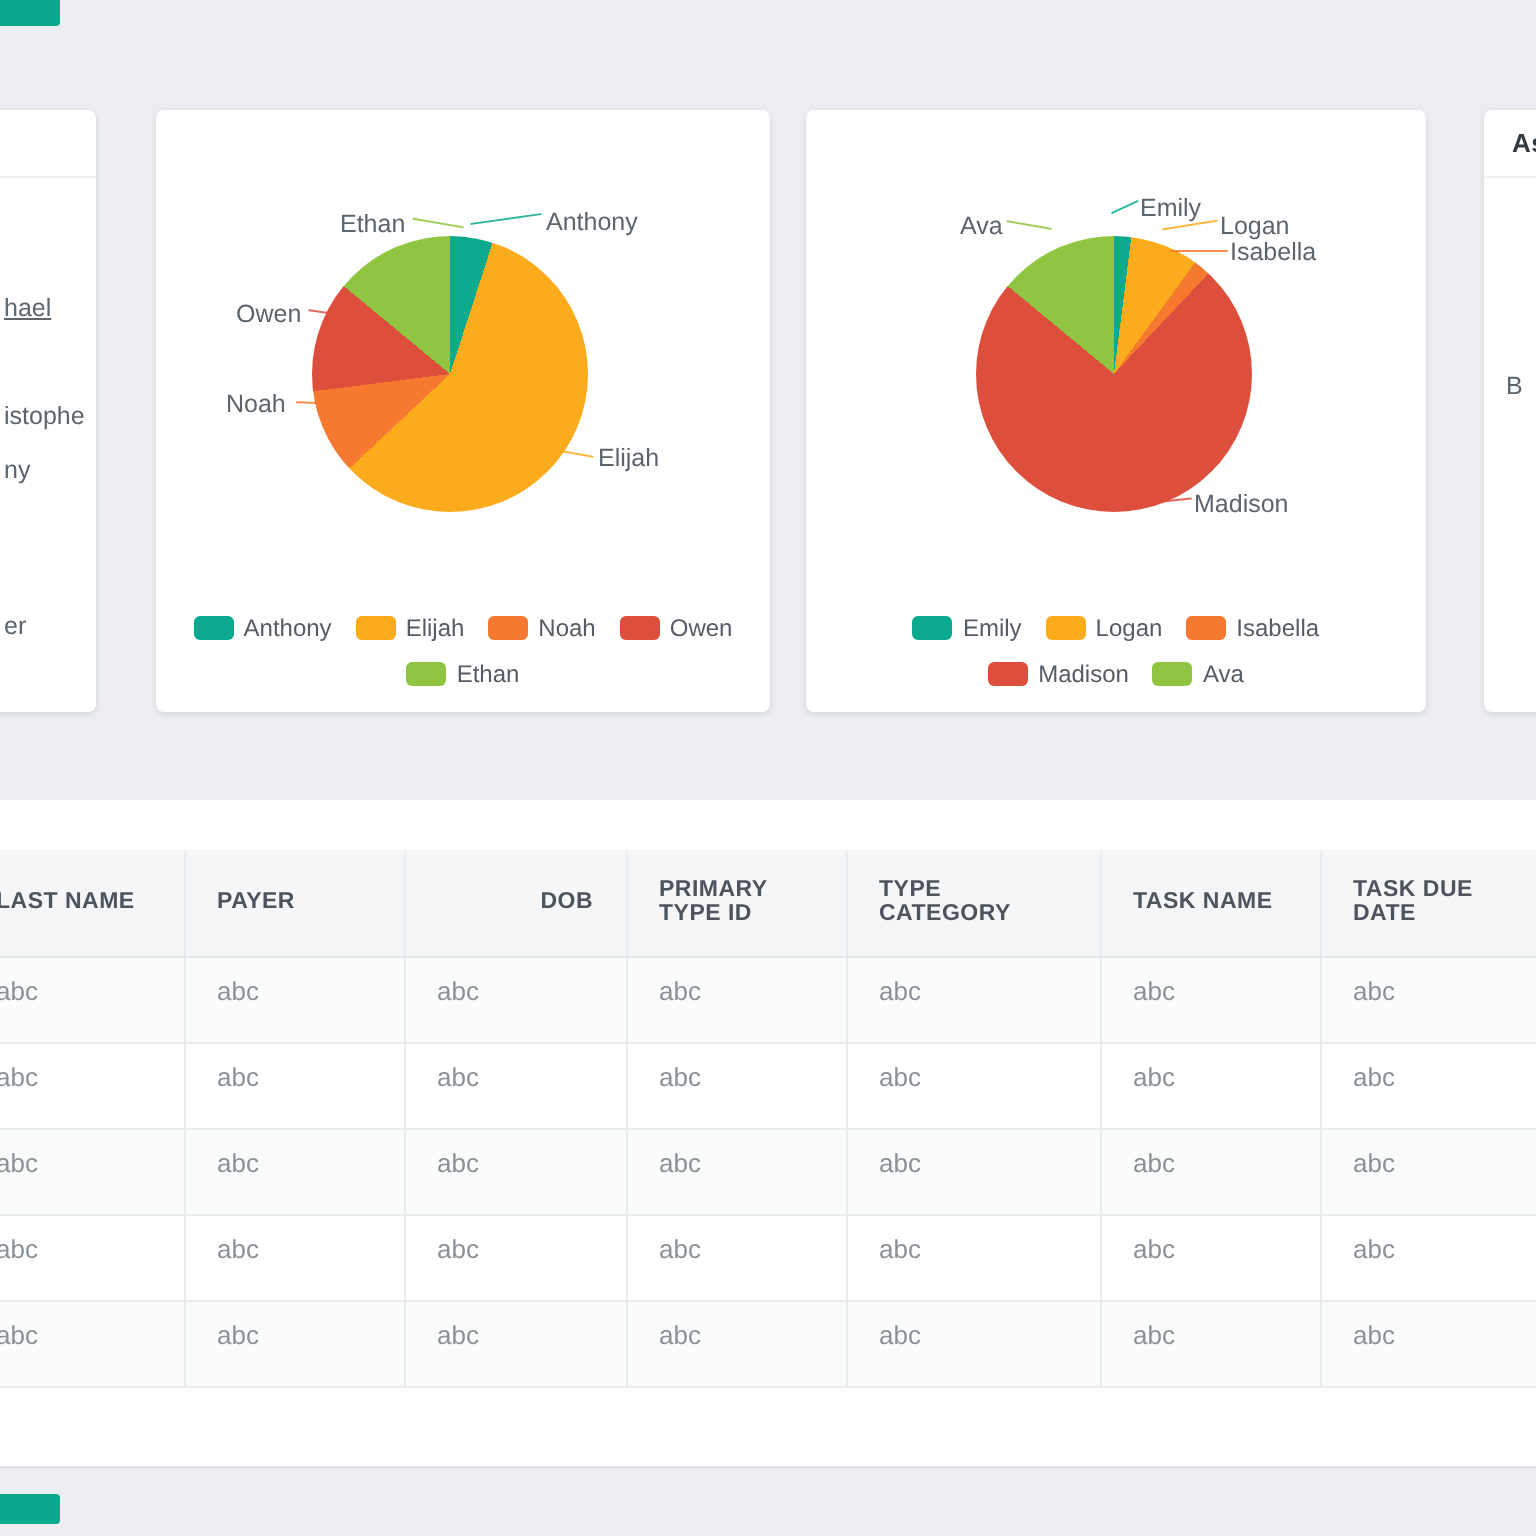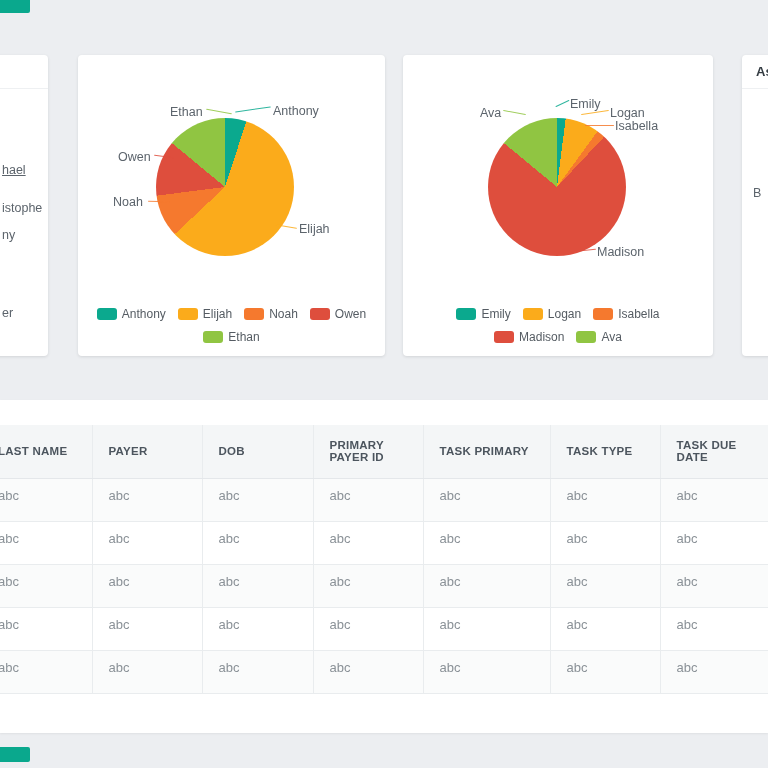--- a/index.html
+++ b/index.html
@@ -59,21 +59,21 @@
     position:absolute;bottom:12px;left:50%;transform:translateX(-50%);
     display:flex;flex-wrap:wrap;justify-content:center;align-items:center;
     column-gap:12px;row-gap:9px;font-size:12px;color:#555c63;
   }
   .card-due .legend{width:296px;}
   .card-care .legend{width:240px;}
   .legend-item{display:inline-flex;align-items:center;gap:5px;cursor:pointer;}
   .swatch{width:20px;height:12px;border-radius:3px;display:inline-block;}
   
   .fragment{position:absolute;font-size:12.5px;color:#5c646c;white-space:nowrap;}
-  .frag-0{left:266px;top:108px;text-decoration:underline;}
+  .frag-0{left:266px;top:92px;text-decoration:underline;}
   .frag-1{left:266px;top:146px;}
   .frag-2{left:266px;top:173px;}
   .frag-3{left:266px;top:251px;}
   .card-right .frag-b{left:11px;top:131px;}
   
   .table-panel{
     position:absolute;left:0;top:400px;width:768px;height:333px;background:#fff;
     box-shadow:0 1px 2px rgba(0,0,0,.06);
   }
   table.grid{
@@ -193,24 +193,24 @@
   <div class="card-titlebar">Ass</div>
   <span class="fragment frag-b">B</span>
 </div>
 
 <div class="table-panel">
   <table class="grid">
     <thead>
         <tr id="thead-row">
           <th style="width: 110px;"><span>LAST NAME</span></th>
           <th style="width: 110px;"><span>PAYER</span></th>
-          <th style="width: 111px;"><span>DOB</span></th>
-          <th style="width: 110px;"><span>PRIMARY PAYER ID</span></th>
-          <th style="width: 127px;"><span>TASK PRIMARY</span></th>
-          <th style="width: 110px;"><span>TASK TYPE</span></th>
+          <th style="width: 111px; text-align: right;"><span>DOB</span></th>
+          <th style="width: 110px;"><span>PRIMARY TYPE ID</span></th>
+          <th style="width: 127px;"><span>TYPE CATEGORY</span></th>
+          <th style="width: 110px;"><span>TASK NAME</span></th>
           <th style="width: 200px;"><span>TASK DUE DATE</span></th>
         </tr>
       </thead>
     <tbody id="tbody">
         <tr>
           <td>abc</td>
           <td>abc</td>
           <td>abc</td>
           <td>abc</td>
           <td>abc</td>

